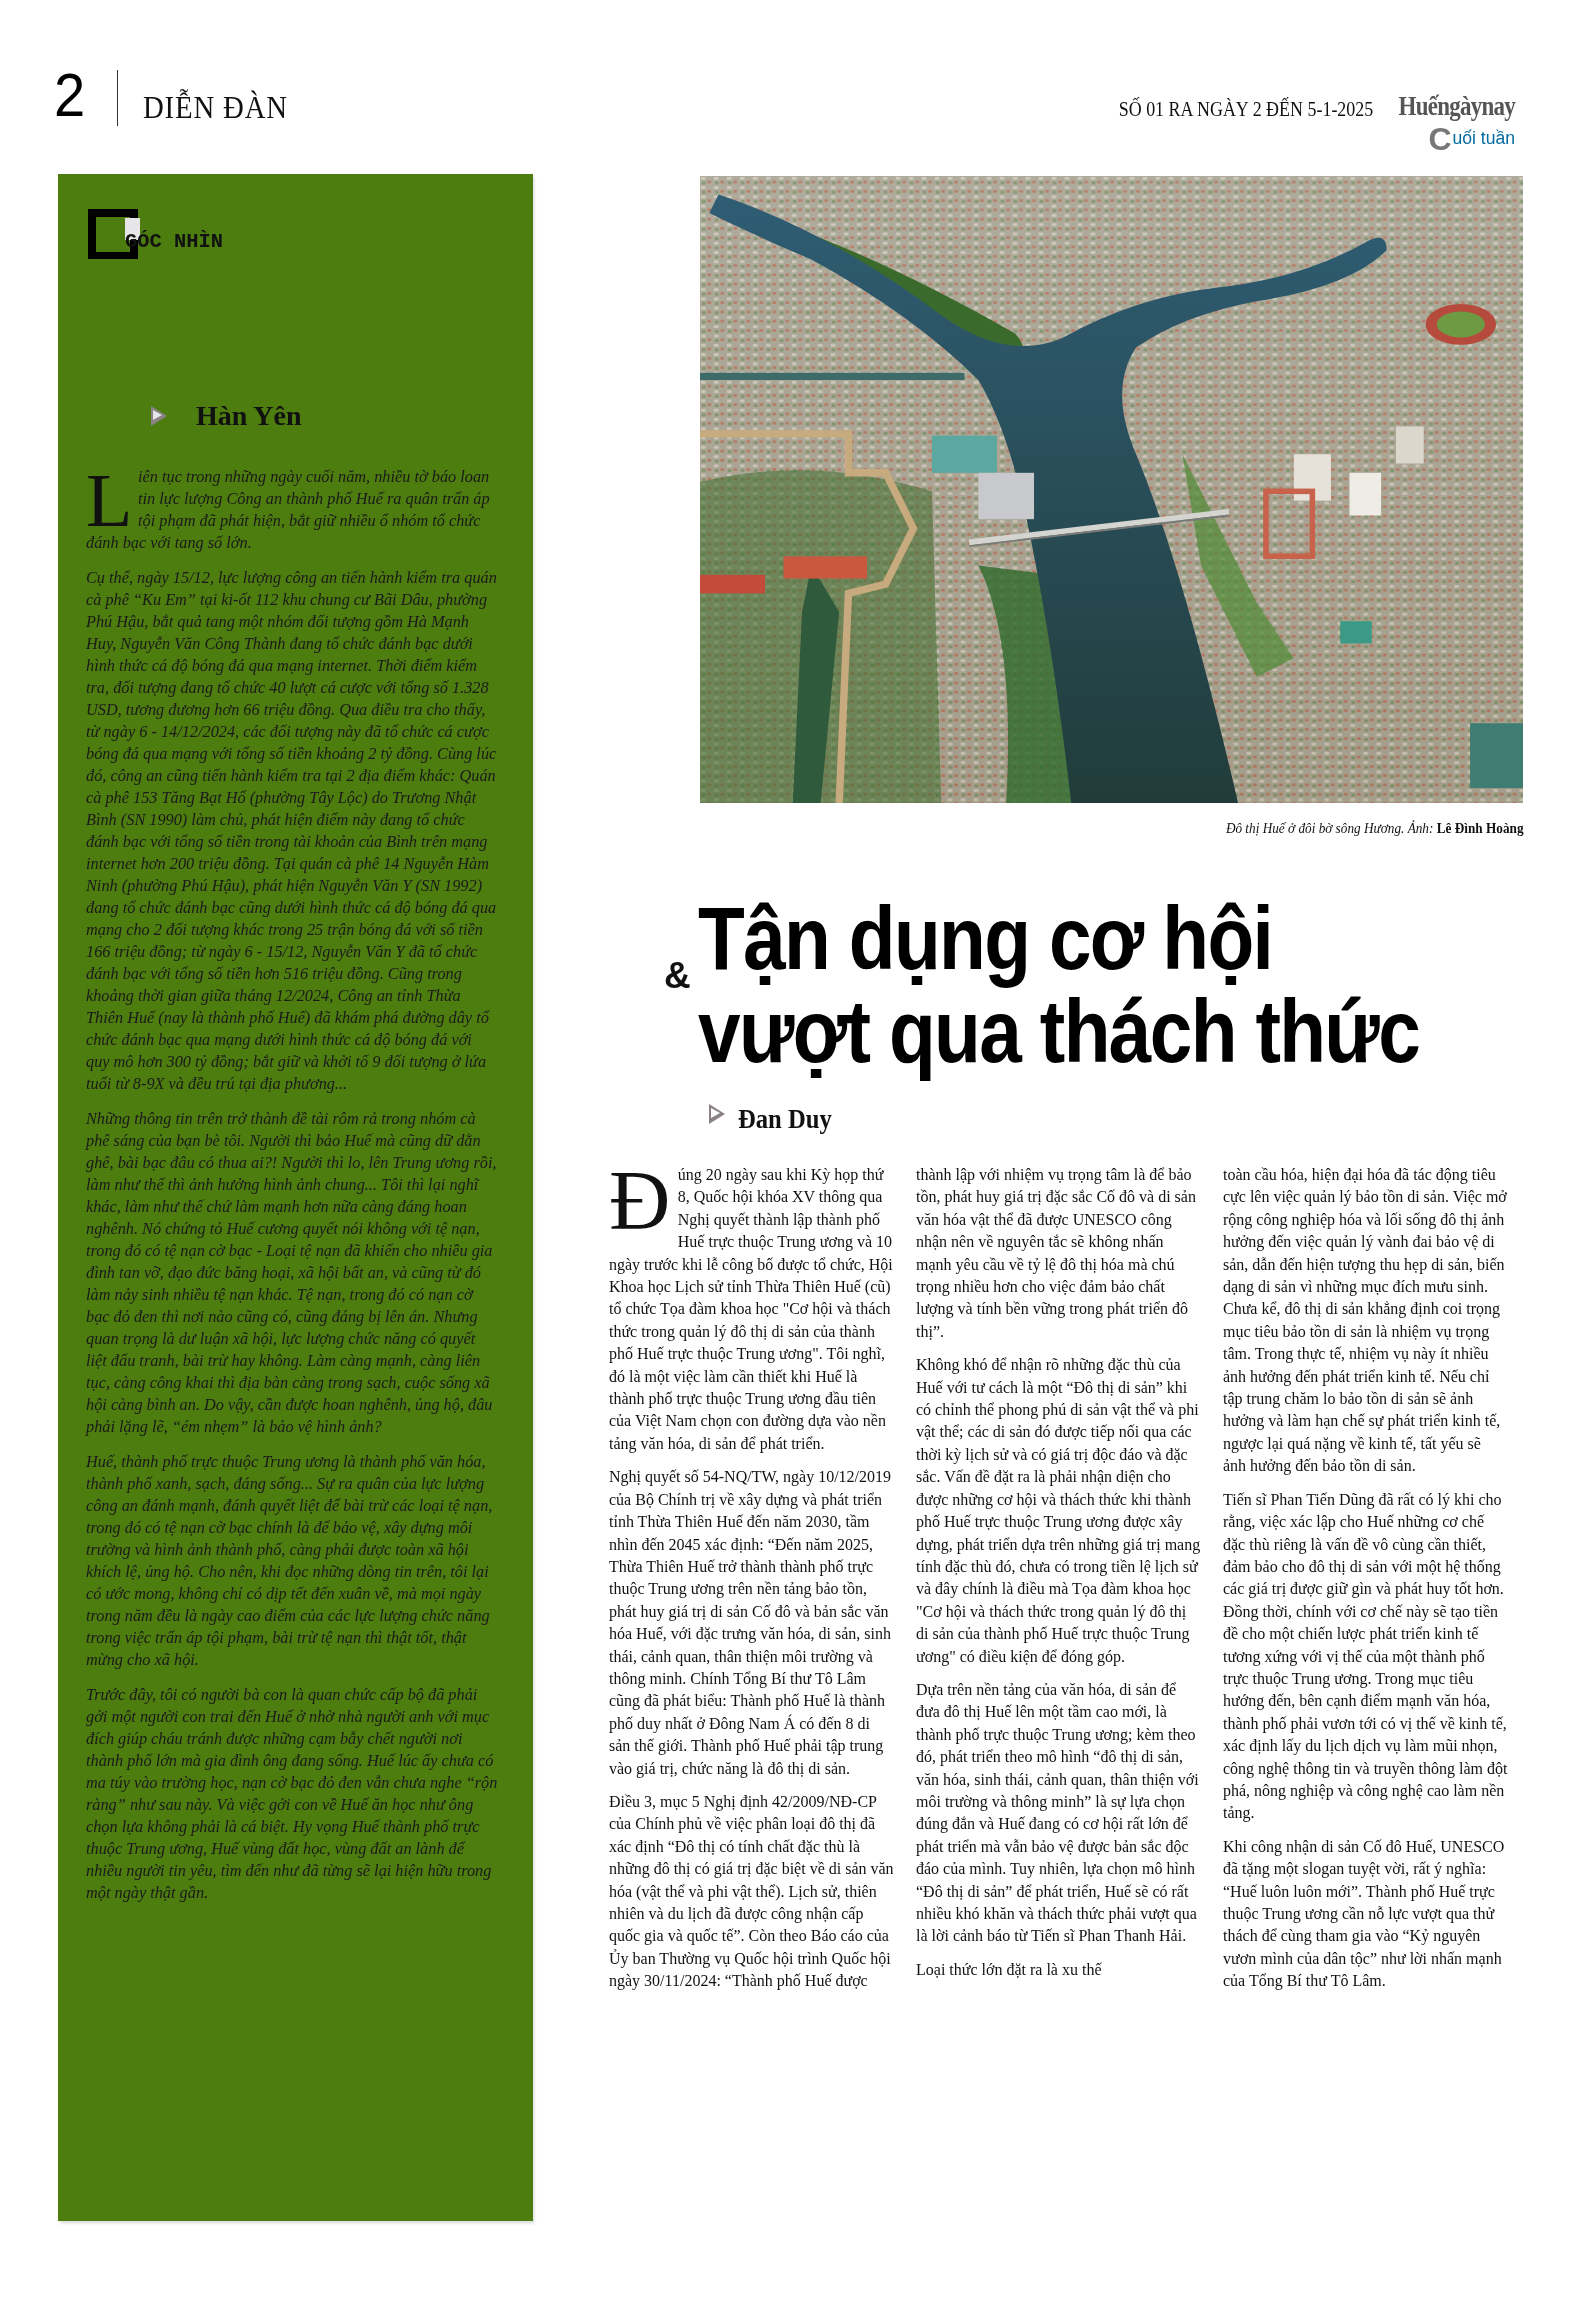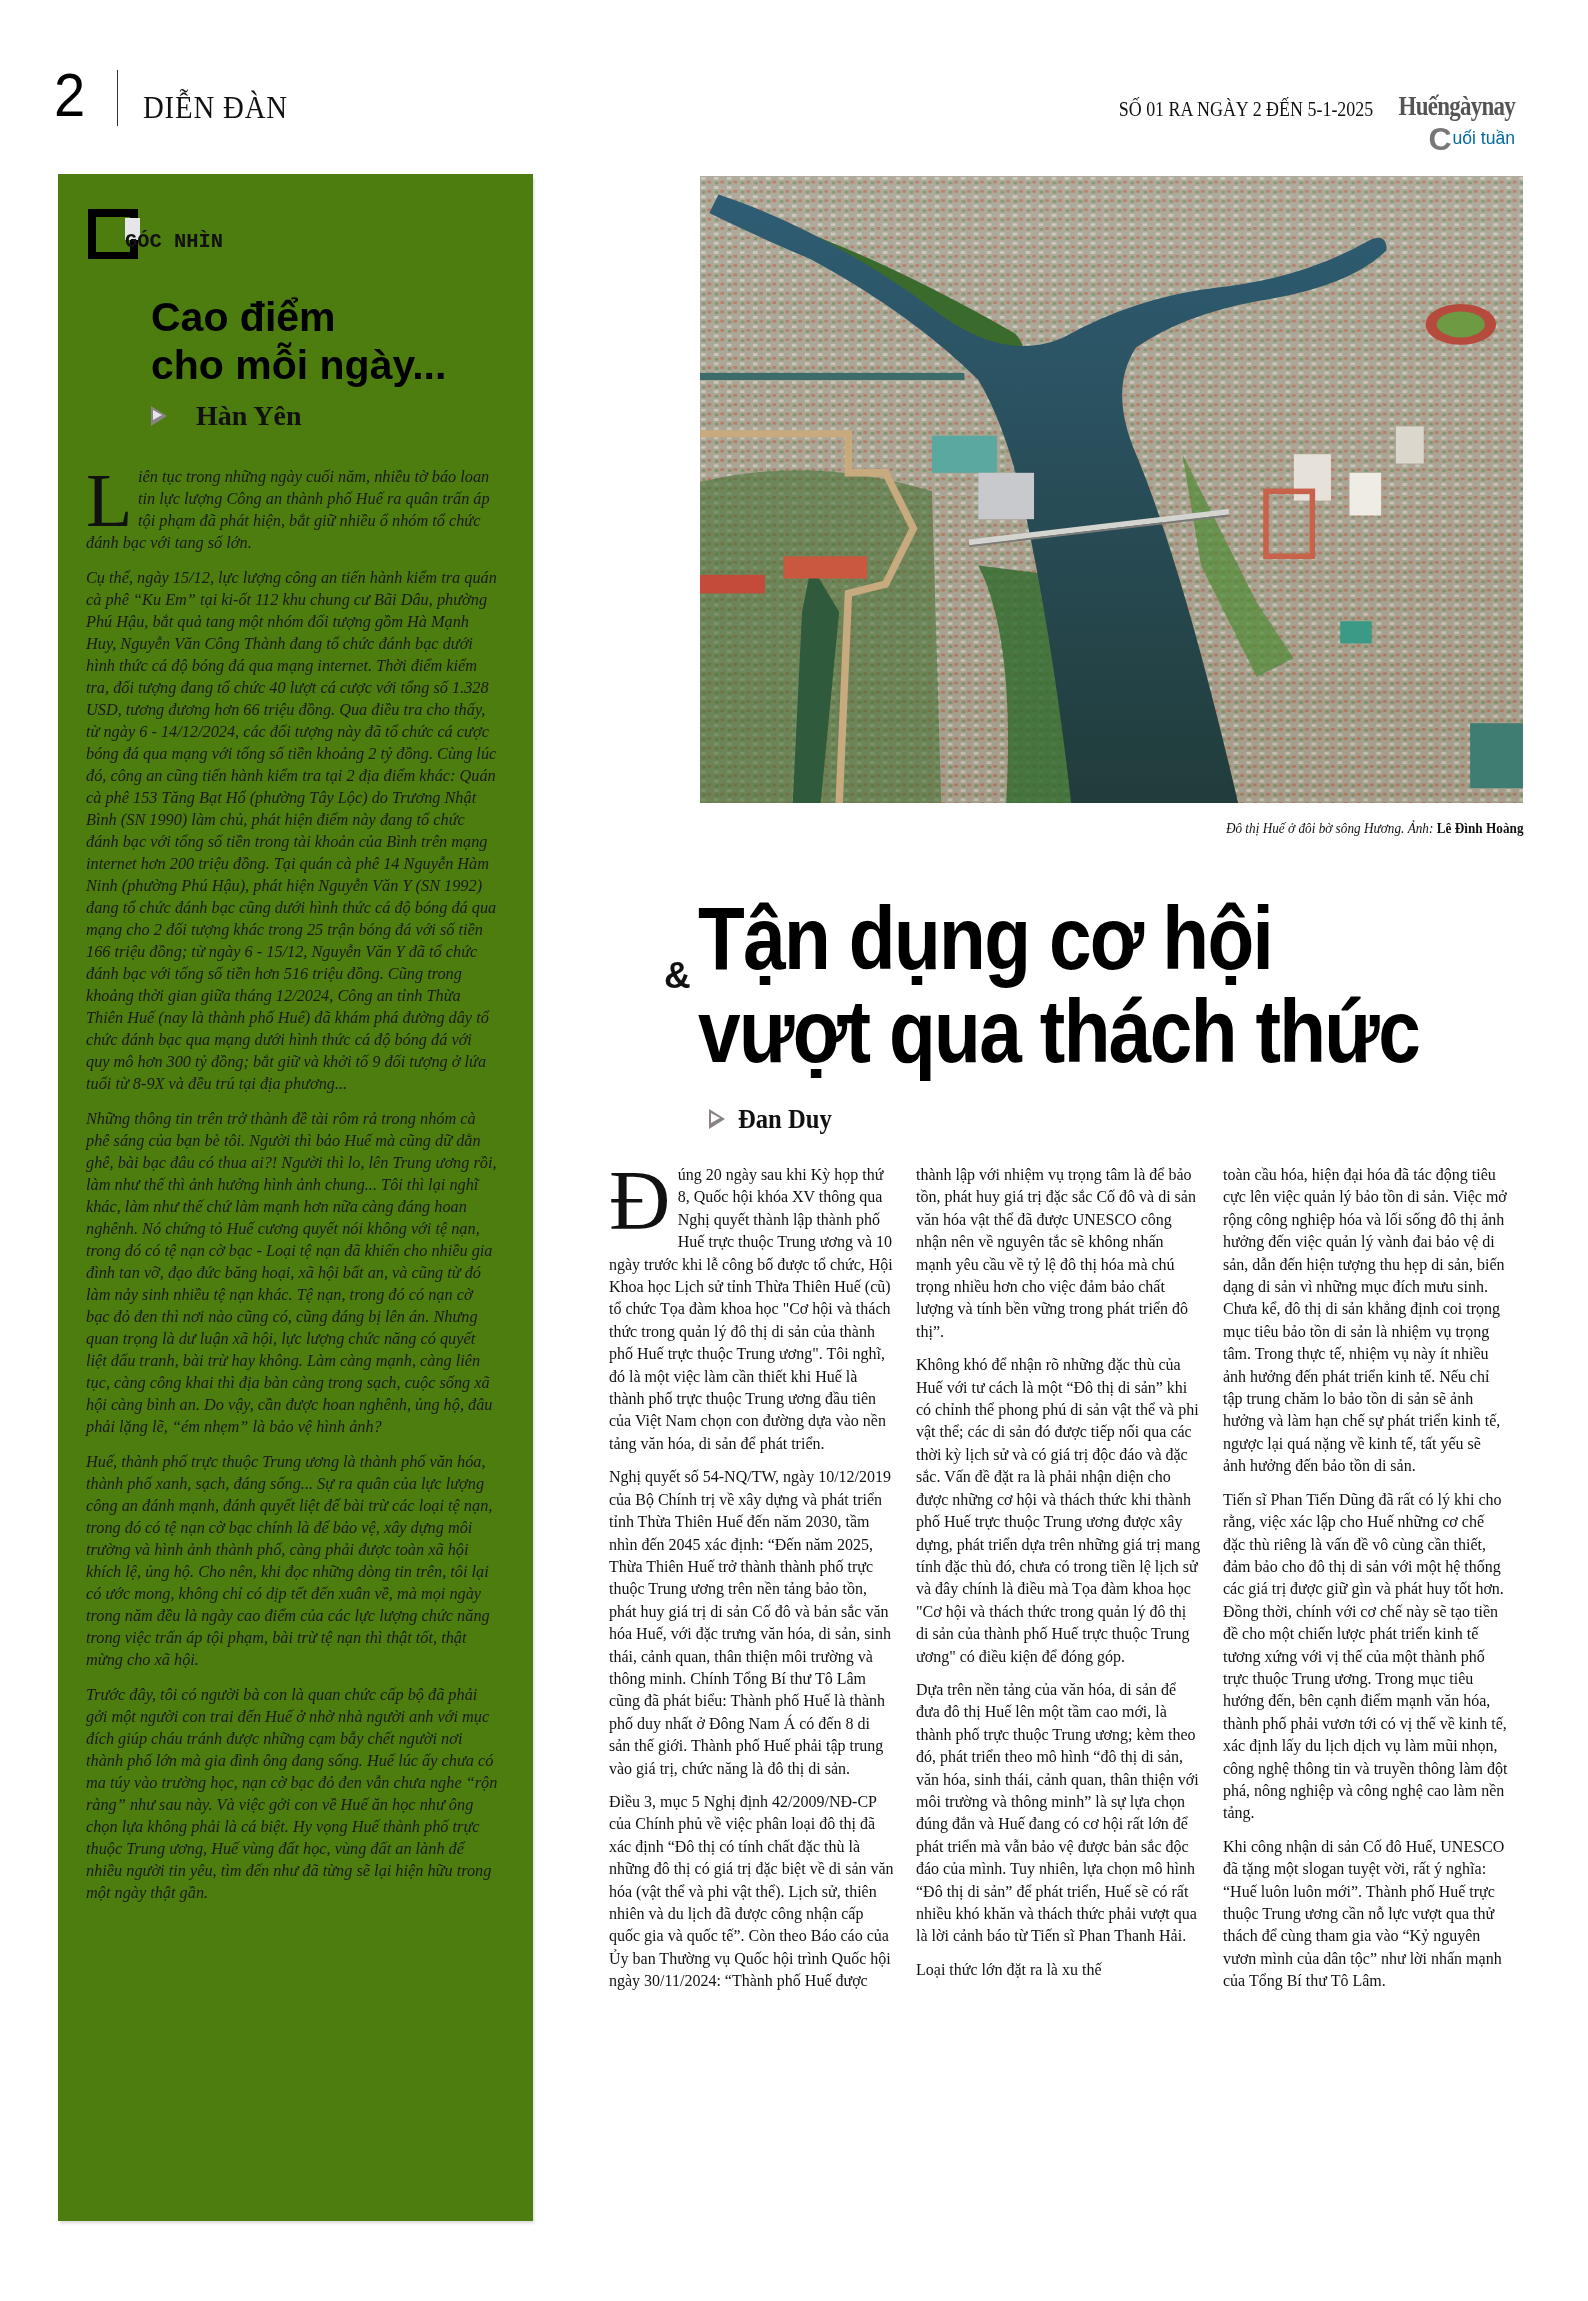--- a/index.html
+++ b/index.html
@@ -34,21 +34,21 @@
   
   .photo{position:absolute;left:700px;top:176px;width:823px;height:627px;overflow:hidden;background:#244a55;}
   .photo svg{display:block;width:100%;height:100%;}
   .caption{position:absolute;right:65px;top:820px;font-family:"Liberation Serif",serif;font-size:14.4px;line-height:16.7px;color:#111;white-space:nowrap;transform:scaleX(.92);transform-origin:right;}
   .caption .cap-text{font-style:italic;}
   .caption .cap-credit{font-weight:700;}
 
   
   .amp{position:absolute;left:664px;top:957px;font-family:"Liberation Sans",sans-serif;font-weight:700;font-size:37px;line-height:37px;}
   .headline{position:absolute;left:698px;top:892px;font-family:"Liberation Sans",sans-serif;font-weight:700;font-size:89px;line-height:93px;letter-spacing:-1.9px;color:#000;white-space:nowrap;transform:scaleX(.86);transform-origin:left;}
-  .main-byline{position:absolute;left:709px;top:1104px;display:flex;align-items:center;gap:13px;}
+  .main-byline{position:absolute;left:709px;top:1104px;display:flex;gap:13px;}
   .main-byline .tri::after{border-left-color:#fff;}
   .main-author{font-family:"Liberation Serif",serif;font-weight:700;font-size:28px;line-height:30px;transform:scaleX(.88);transform-origin:left;}
 
   
   .col{position:absolute;top:1164px;width:285px;font-family:"Liberation Serif",serif;font-size:16px;line-height:22.4px;color:#111;}
   .col p{margin:0 0 11px 0;}
   .col1{left:609px;}
   .col2{left:916px;}
   .col3{left:1223px;}
   .dropcap-d{float:left;font-size:85px;line-height:67px;margin:2.8px 7.4px 0 0;color:#111;}
@@ -69,24 +69,20 @@
     </div>
   </div>
 </div>
 
 <aside class="sidebar">
   <div class="kicker">
     <div class="kicker-box"></div>
     <div class="kicker-box-gap"></div>
     <div class="kicker-text">GÓC NHÌN</div>
   </div>
-  <h2 class="side-title" style="margin:0;">
-    <span>Cao điểm</span><br>
-    <span>cho mỗi ngày...</span>
-  </h2>
   <div class="side-byline">
     <span class="tri"></span>
     <span class="side-author">Hàn Yên</span>
   </div>
   <div class="side-body">
     <p><span class="dropcap-l">L</span><span>iên tục trong những ngày cuối năm, nhiều tờ báo loan tin lực lượng Công an thành phố Huế ra quân trấn áp tội phạm đã phát hiện, bắt giữ nhiều ổ nhóm tổ chức đánh bạc với tang số lớn.</span></p>
     <p>Cụ thể, ngày 15/12, lực lượng công an tiến hành kiểm tra quán cà phê “Ku Em” tại ki-ốt 112 khu chung cư Bãi Dâu, phường Phú Hậu, bắt quả tang một nhóm đối tượng gồm Hà Mạnh Huy, Nguyễn Văn Công Thành đang tổ chức đánh bạc dưới hình thức cá độ bóng đá qua mạng internet. Thời điểm kiểm tra, đối tượng đang tổ chức 40 lượt cá cược với tổng số 1.328 USD, tương đương hơn 66 triệu đồng. Qua điều tra cho thấy, từ ngày 6 - 14/12/2024, các đối tượng này đã tổ chức cá cược bóng đá qua mạng với tổng số tiền khoảng 2 tỷ đồng. Cùng lúc đó, công an cũng tiến hành kiểm tra tại 2 địa điểm khác: Quán cà phê 153 Tăng Bạt Hổ (phường Tây Lộc) do Trương Nhật Bình (SN 1990) làm chủ, phát hiện điểm này đang tổ chức đánh bạc với tổng số tiền trong tài khoản của Bình trên mạng internet hơn 200 triệu đồng. Tại quán cà phê 14 Nguyễn Hàm Ninh (phường Phú Hậu), phát hiện Nguyễn Văn Y (SN 1992) đang tổ chức đánh bạc cũng dưới hình thức cá độ bóng đá qua mạng cho 2 đối tượng khác trong 25 trận bóng đá với số tiền 166 triệu đồng; từ ngày 6 - 15/12, Nguyễn Văn Y đã tổ chức đánh bạc với tổng số tiền hơn 516 triệu đồng. Cũng trong khoảng thời gian giữa tháng 12/2024, Công an tỉnh Thừa Thiên Huế (nay là thành phố Huế) đã khám phá đường dây tổ chức đánh bạc qua mạng dưới hình thức cá độ bóng đá với quy mô hơn 300 tỷ đồng; bắt giữ và khởi tố 9 đối tượng ở lứa tuổi từ 8-9X và đều trú tại địa phương...</p>
     <p>Những thông tin trên trở thành đề tài rôm rả trong nhóm cà phê sáng của bạn bè tôi. Người thì bảo Huế mà cũng dữ dằn ghê, bài bạc đâu có thua ai?! Người thì lo, lên Trung ương rồi, làm như thế thì ảnh hưởng hình ảnh chung... Tôi thì lại nghĩ khác, làm như thế chứ làm mạnh hơn nữa càng đáng hoan nghênh. Nó chứng tỏ Huế cương quyết nói không với tệ nạn, trong đó có tệ nạn cờ bạc - Loại tệ nạn đã khiến cho nhiều gia đình tan vỡ, đạo đức băng hoại, xã hội bất an, và cũng từ đó làm nảy sinh nhiều tệ nạn khác. Tệ nạn, trong đó có nạn cờ bạc đỏ đen thì nơi nào cũng có, cũng đáng bị lên án. Nhưng quan trọng là dư luận xã hội, lực lượng chức năng có quyết liệt đấu tranh, bài trừ hay không. Làm càng mạnh, càng liên tục, càng công khai thì địa bàn càng trong sạch, cuộc sống xã hội càng bình an. Do vậy, cần được hoan nghênh, ủng hộ, đâu phải lặng lẽ, “ém nhẹm” là bảo vệ hình ảnh?</p>
     <p>Huế, thành phố trực thuộc Trung ương là thành phố văn hóa, thành phố xanh, sạch, đáng sống... Sự ra quân của lực lượng công an đánh mạnh, đánh quyết liệt để bài trừ các loại tệ nạn, trong đó có tệ nạn cờ bạc chính là để bảo vệ, xây dựng môi trường và hình ảnh thành phố, càng phải được toàn xã hội khích lệ, ủng hộ. Cho nên, khi đọc những dòng tin trên, tôi lại có ước mong, không chỉ có dịp tết đến xuân về, mà mọi ngày trong năm đều là ngày cao điểm của các lực lượng chức năng trong việc trấn áp tội phạm, bài trừ tệ nạn thì thật tốt, thật mừng cho xã hội.</p>
     <p>Trước đây, tôi có người bà con là quan chức cấp bộ đã phải gởi một người con trai đến Huế ở nhờ nhà người anh với mục đích giúp cháu tránh được những cạm bẫy chết người nơi thành phố lớn mà gia đình ông đang sống. Huế lúc ấy chưa có ma túy vào trường học, nạn cờ bạc đỏ đen vẫn chưa nghe “rộn ràng” như sau này. Và việc gởi con về Huế ăn học như ông chọn lựa không phải là cá biệt. Hy vọng Huế thành phố trực thuộc Trung ương, Huế vùng đất học, vùng đất an lành để nhiều người tin yêu, tìm đến như đã từng sẽ lại hiện hữu trong một ngày thật gần.</p>

